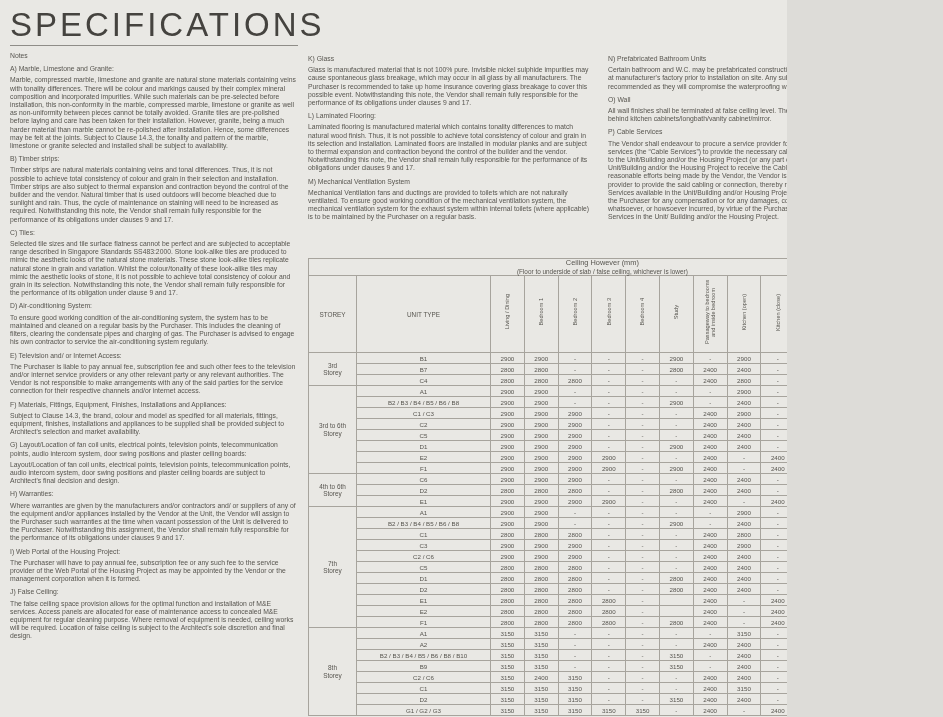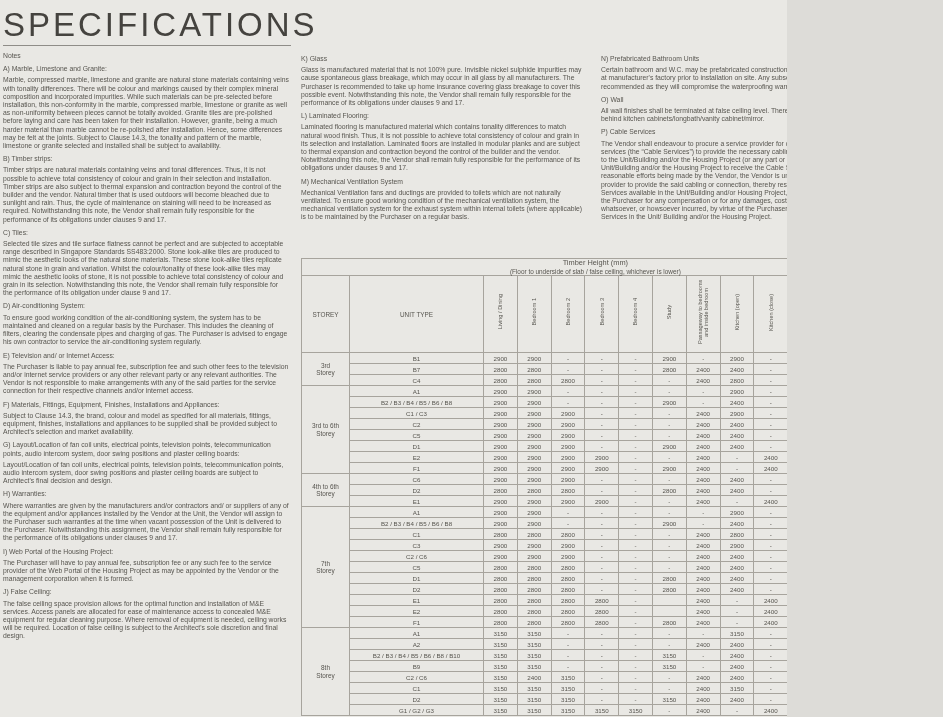--- a/index.html
+++ b/index.html
@@ -5,21 +5,21 @@
   html,body{margin:0;padding:0;}
   body{
     width:943px;height:717px;overflow:hidden;
     background:#dddcd8;
     font-family:"Liberation Sans", sans-serif;
   }
   .page{
     position:relative;width:787px;height:717px;
     background:#e9e8e4;
     box-sizing:border-box;
-    padding:6px 8px 4px 3px;
+    padding:6px 8px 4px 10px;
     overflow:hidden;
   }
   .page-title{
     font-size:33px;font-weight:400;letter-spacing:3px;
     color:#45433f;margin:2px 0 3px 0;line-height:34px;
   }
   .title-rule{width:288px;height:1px;background:#8f8d88;margin-bottom:4px;}
   .content{display:flex;}
   .col1{width:298px;flex:none;padding-right:12px;box-sizing:border-box;}
   .right-area{flex:1;display:flex;flex-direction:column;}
@@ -125,21 +125,21 @@
               <col style="width: 33.8px;">
               <col style="width: 33.8px;">
               <col style="width: 33.8px;">
               <col style="width: 33.8px;">
               <col style="width: 33.8px;">
               <col style="width: 33.8px;">
             </colgroup>
             <thead>
               <tr>
                 <th class="tbl-title-cell" colspan="14">
-                  <div class="tbl-title">Timber Height (mm)</div>
+                  <div class="tbl-title">Ceiling However (mm)</div>
                   <div class="tbl-subtitle">(Floor to underside of slab / false ceiling, whichever is lower)</div>
                 </th>
               </tr>
               <tr>
                 <th class="th-plain">STOREY</th>
                 <th class="th-plain">UNIT TYPE</th>
                 <th class="th-rot"><span class="vert">Living / Dining</span></th>
                 <th class="th-rot"><span class="vert">Bedroom 1</span></th>
                 <th class="th-rot"><span class="vert">Bedroom 2</span></th>
                 <th class="th-rot"><span class="vert">Bedroom 3</span></th>

